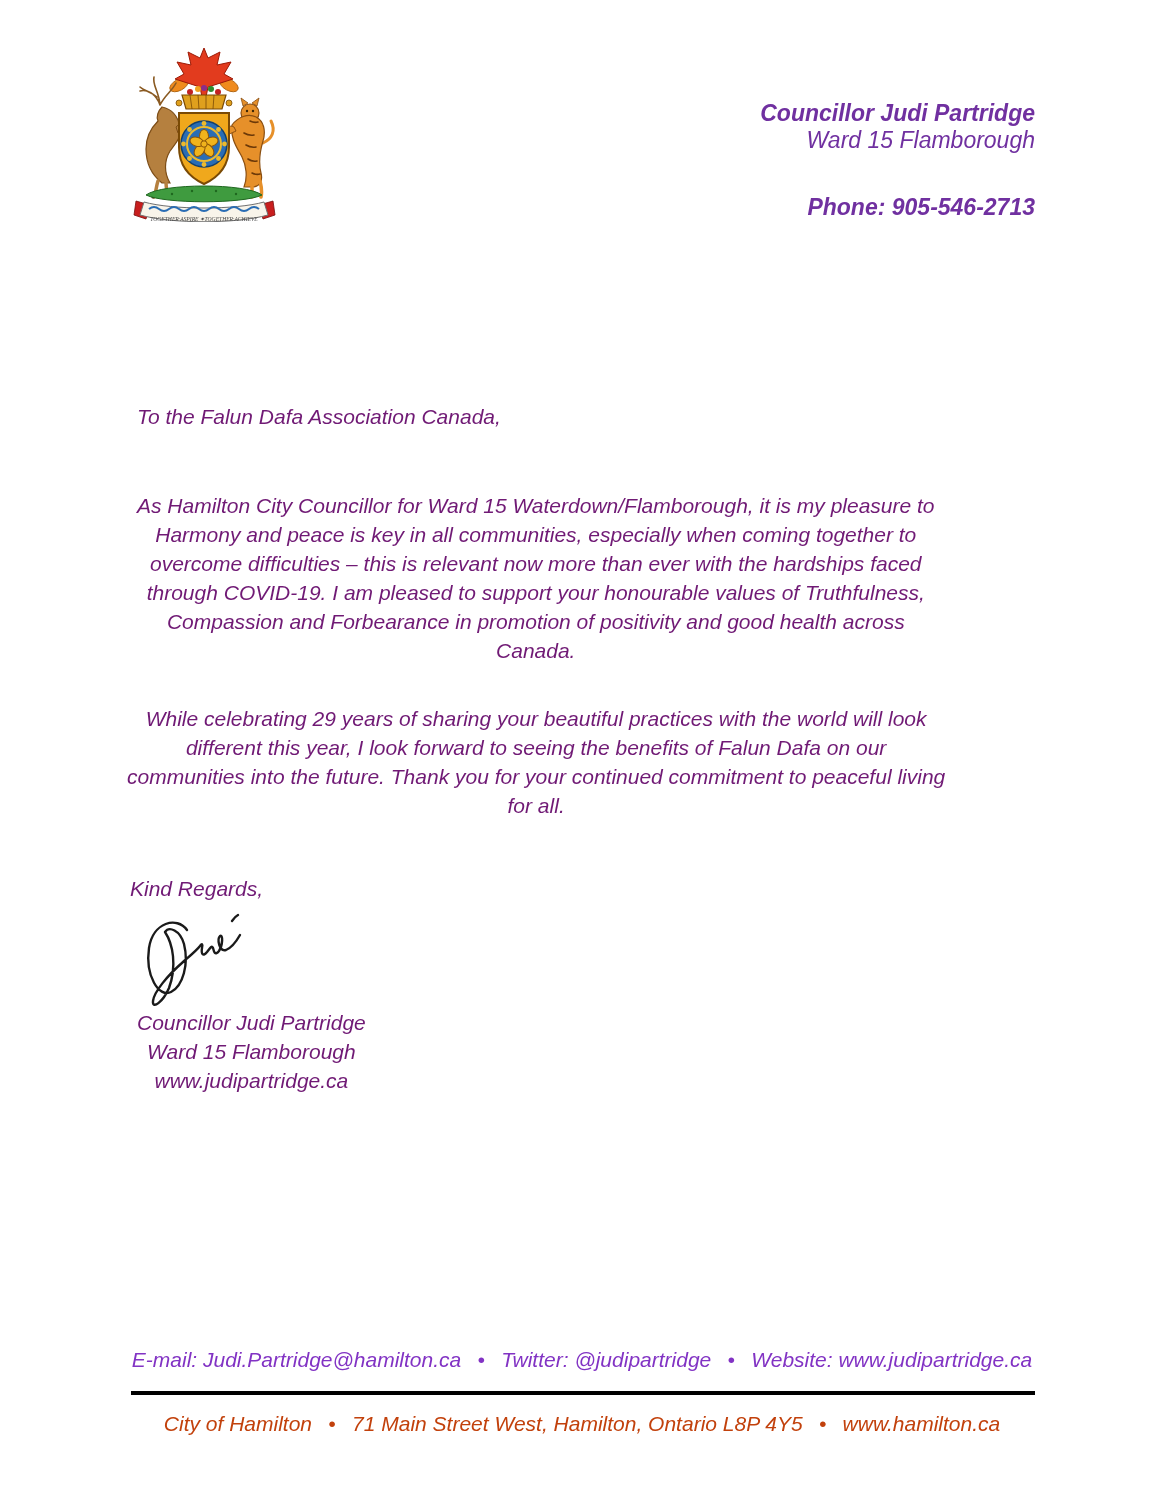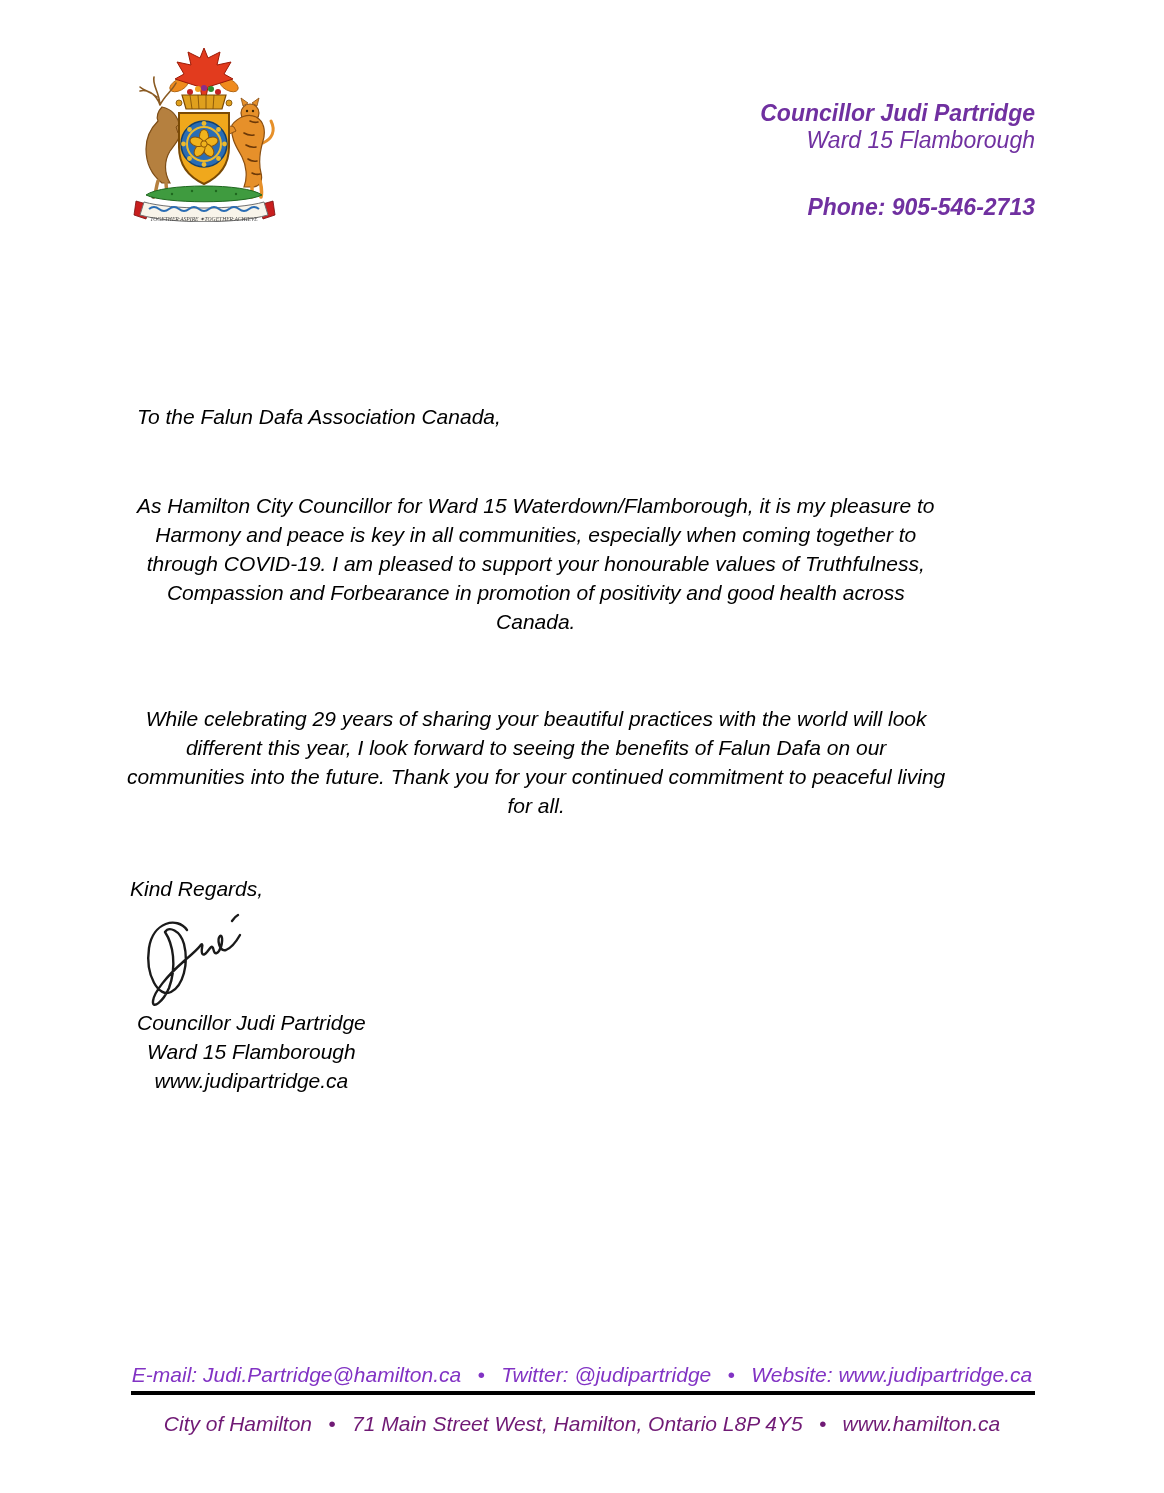--- a/index.html
+++ b/index.html
@@ -15,40 +15,40 @@
   
   .crest{position:absolute;left:132px;top:47px;width:145px;height:175px;}
   .hdr-block{
     position:absolute;right:129px;top:100px;
     text-align:right;color:#7030a0;
     font-size:23px;line-height:27px;
   }
   .hdr-name{font-weight:bold;}
   .hdr-phone{font-weight:bold;margin-top:40px;}
   
-  .bodytext{font-size:21px;line-height:29px;color:#000000;}
+  .bodytext{font-size:21px;line-height:29px;color:#701a75;}
   .bodytext div{white-space:pre;text-align:center;}
   .greeting{position:absolute;left:137px;top:402px;}
   .para1{position:absolute;left:137px;top:491px;}
   .para2{position:absolute;left:127px;top:704px;}
   .closing{position:absolute;left:130px;top:874px;}
   .signature{position:absolute;left:139px;top:906px;width:105px;height:105px;}
   .signoff{position:absolute;left:137px;top:1008px;}
   
   .footer-contact{
     position:absolute;left:0;top:1348px;width:1164px;
-    text-align:center;color:#8233c4;font-size:21px;white-space:pre;margin-top:15px;
+    text-align:center;color:#8233c4;font-size:21px;white-space:pre;
   }
   .footer-rule{
     position:absolute;left:131px;top:1391px;width:904px;height:4px;
     background:#000000;
   }
   .footer-address{
     position:absolute;left:0;top:1412px;width:1164px;
-    text-align:center;color:#701a75;font-size:21px;white-space:pre;
+    text-align:center;color:#c2410c;font-size:21px;white-space:pre;
   }
 </style>
 </head>
 <body>
 
 <div class="page">
 
   <div class="crest">
     <svg width="145" height="175" viewBox="0 0 145 175">
 
@@ -137,20 +137,21 @@
     <div class="hdr-name">Councillor Judi Partridge</div>
     <div class="hdr-ward">Ward 15 Flamborough</div>
     <div class="hdr-phone">Phone: 905-546-2713</div>
   </div>
 
   <div class="greeting bodytext">To the Falun Dafa Association Canada,</div>
 
   <div class="para1 bodytext">
       <div>As Hamilton City Councillor for Ward 15 Waterdown/Flamborough, it is my pleasure to</div>
       <div>Harmony and peace is key in all communities, especially when coming together to</div>
+      <div>overcome difficulties – this is relevant now more than ever with the hardships faced</div>
       <div>through COVID-19. I am pleased to support your honourable values of Truthfulness,</div>
       <div>Compassion and Forbearance in promotion of positivity and good health across</div>
       <div>Canada.</div>
     </div>
 
   <div class="para2 bodytext">
       <div>While celebrating 29 years of sharing your beautiful practices with the world will look</div>
       <div>different this year, I look forward to seeing the benefits of Falun Dafa on our</div>
       <div>communities into the future. Thank you for your continued commitment to peaceful living</div>
       <div>for all.</div>

